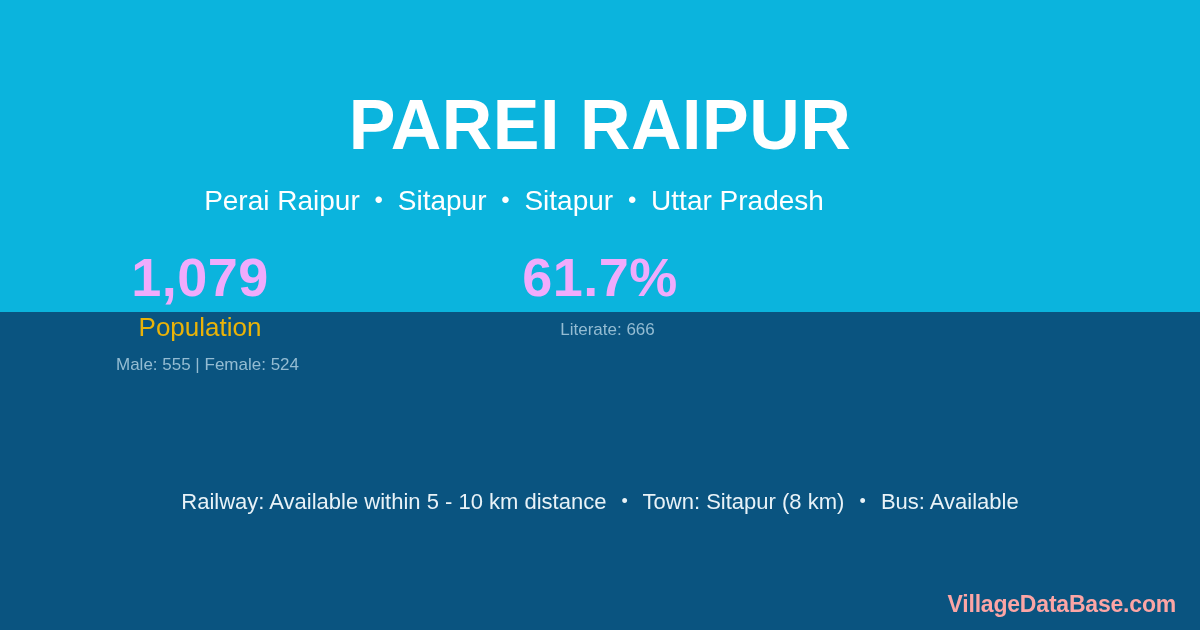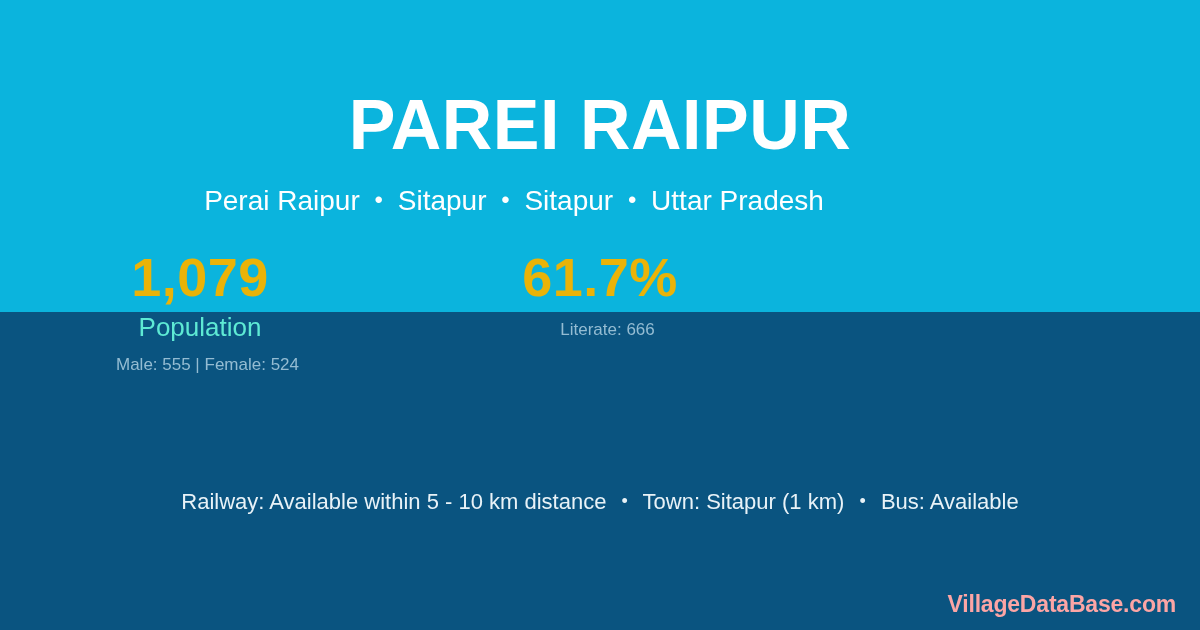--- a/index.html
+++ b/index.html
@@ -89,28 +89,28 @@
     top: 246px;
     width: 1200px;
     display: flex;
     flex-direction: row;
   }
   .stat {
     width: 400px;
     text-align: center;
   }
   .stat-value {
-    color: #eab308;
+    color: #f0abfc;
     font-size: 54px;
     font-weight: 700;
     line-height: 62px;
     letter-spacing: 0.5px;
   }
   .stat-label {
-    color: #5eead4;
+    color: #eab308;
     font-size: 26px;
     font-weight: 400;
     line-height: 32px;
     margin-top: 3px;
   }
   .stat-sub {
     color: #94bcd2;
     font-size: 17px;
     font-weight: 400;
     line-height: 22px;
@@ -184,21 +184,21 @@
       <div class="stat">
         <div class="stat-value">61.7%</div>
         <div class="stat-sub">Literate: 666</div>
       </div>
 
     </div>
 
     <div class="info-line">
       <span>Railway: Available within 5 - 10 km distance</span>
       <span class="sep">•</span>
-      <span>Town: Sitapur (1 km)</span>
+      <span>Town: Sitapur (8 km)</span>
       <span class="sep">•</span>
       <span>Bus: Available</span>
     </div>
 
     <div class="watermark">VillageDataBase.com</div>
 
   </div>
 </div>
 
 </body></html>

